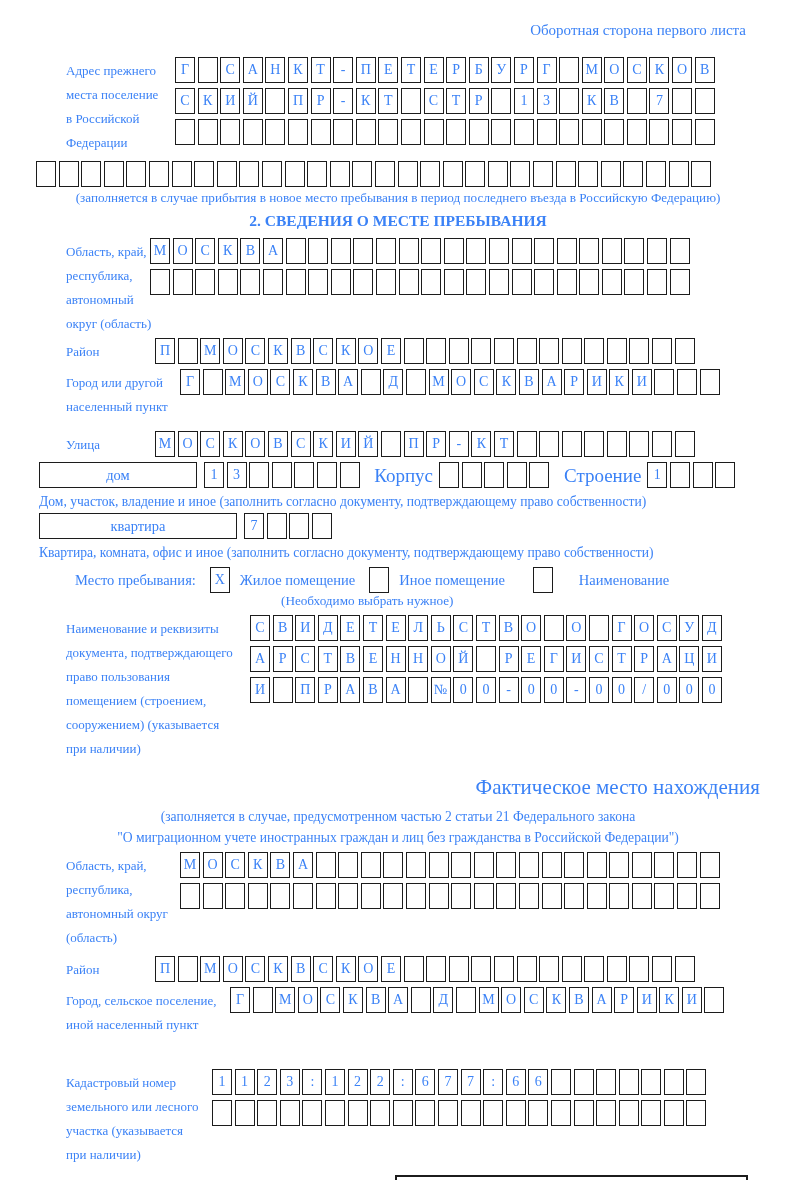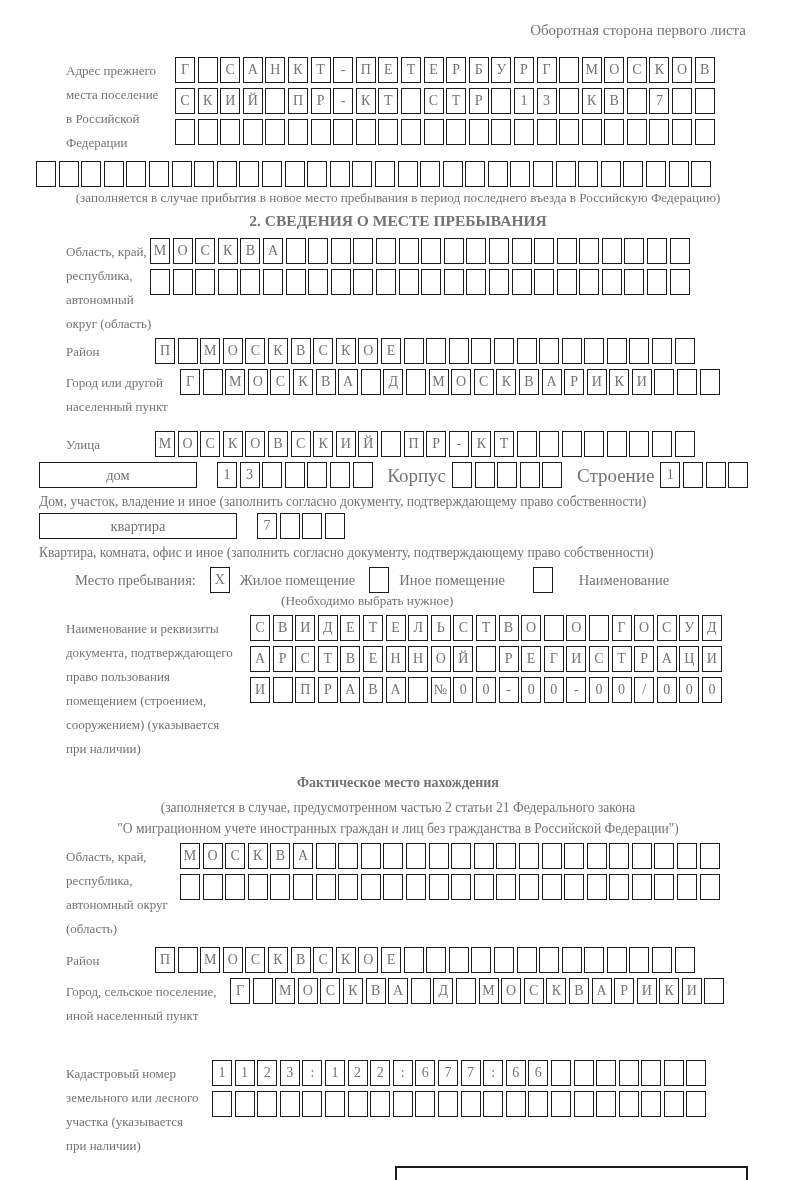--- a/index.html
+++ b/index.html
@@ -1,47 +1,47 @@
 <!DOCTYPE html>
 <html><head>
 <meta charset="utf-8">
 <style>
   html,body{margin:0;padding:0;background:#ffffff;}
   .page{
     width:800px;height:1180px;box-sizing:border-box;
     font-family:"Liberation Serif","DejaVu Serif",serif;
-    color:#737373;position:relative;padding:22px 40px 0 36px;overflow:hidden;
+    color:#3b82f6;position:relative;padding:22px 40px 0 36px;overflow:hidden;
   }
   .hdr{ text-align:right; font-size:15px; padding-right:14px; }
   .field{ position:relative; margin-bottom:4px; }
   .flabel{ position:absolute; left:30px; top:2px; font-size:13px; line-height:24px; white-space:nowrap; }
   .cells-wrap{ }
   .cell-row{ white-space:nowrap; height:27px; margin-bottom:4px; }
   .cell{
     display:inline-block; width:18px; height:24px; border:1.8px solid #1c1c1c;
     margin-right:2.6px; text-align:center; font-size:14px; line-height:24px;
     vertical-align:top; font-family:"Liberation Serif","DejaVu Serif",serif;
   }
   .note{ font-size:13.2px; text-align:center; margin:2px 0 4px 0; }
   .note-left{ font-size:13.6px; margin:1px 0 3px 3px; text-align:left; }
   .h2{ text-align:center; font-weight:bold; font-size:15.5px; margin:6px 0 8px 0; }
-  .h3{ text-align:center; font-weight:bold; font-size:14px; margin:14px 0 6px 0; }
+  .h3{ text-align:right; font-weight:normal; font-size:21px; margin:14px 0 6px 0; }
   
   .f-prev   { padding-left:139px; min-height:100px;}
   .f-reg    { padding-left:114px; min-height:96px;}
   .f-rai    { padding-left:119px; }
   .f-city   { padding-left:144px; min-height:58px;}
   .f-street { padding-left:119px; }
   .f-doc    { padding-left:214px; min-height:146px;}
   .f-reg2   { padding-left:144px; min-height:100px;}
   .f-city2  { padding-left:194px; min-height:56px;}
   .f-kad    { padding-left:176px; min-height:98px;}
   .wideRow{ margin:0 0 2px 0; }
   .houseRow{ display:flex; align-items:flex-start; margin:2px 0 2px 3px; height:30px;}
-  .wbox{ border:1.8px solid #1c1c1c; height:24px; line-height:24px; text-align:center; font-size:14.5px; margin-right:20px;}
+  .wbox{ border:1.8px solid #1c1c1c; height:24px; line-height:24px; text-align:center; font-size:14.5px; margin-right:7px;}
   .dom-box{ width:156px; }
   .kv-box{ width:196px; }
   .inl-lab{ font-size:19px; line-height:28px; margin:0 6px 0 12px; }
   .chkRow{ display:flex; align-items:center; margin:6px 0 0 39px; font-size:14.5px; }
   .chkRow .cell{ margin:0 10px 0 14px; }
   .chkRow .lab0{ margin:0; }
   .chk-note{ font-size:13.2px; margin:0 0 6px 245px; }
   .stamp-box{ border:2px solid #1c1c1c; width:349px; height:170px; margin-left:359px; margin-top:8px; }
   .subnote{ text-align:center; font-size:13.6px; line-height:21px; margin-bottom:4px; }
 </style>

